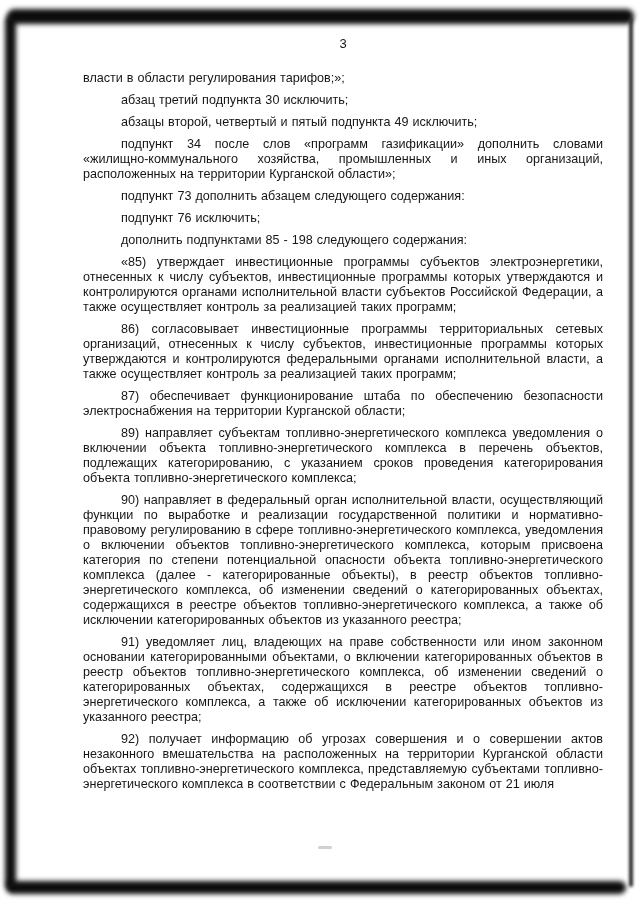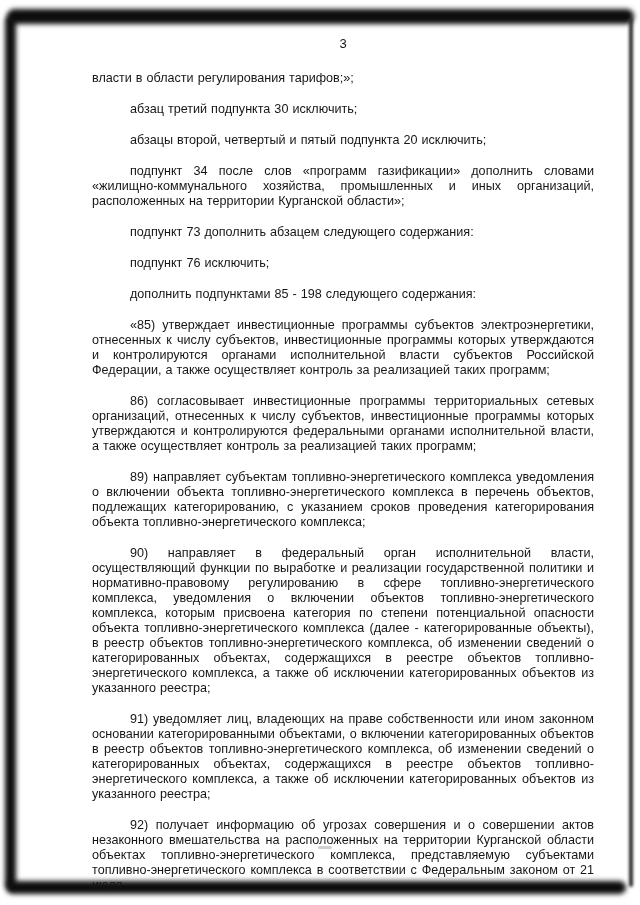--- a/index.html
+++ b/index.html
@@ -60,21 +60,21 @@
     left: 76px;
     right: 30px;
     top: 36px;
   }
   .page-number {
     text-align: center;
     font-size: 13px;
     margin-bottom: 20px;
   }
   .content p {
-    margin: 16px;
+    margin: 7px;
     font-size: 12.6px;
     line-height: 15px;
     text-align: justify;
     text-indent: 38px;
     word-spacing: 0.5px;
   }
   .content p.continuation {
     text-indent: 0;
   }
 </style>
@@ -87,26 +87,27 @@
   <div class="edge edge-left"></div>
   <div class="edge edge-bottom"></div>
   <div class="edge edge-right"></div>
   <div class="scan-speck"></div>
 
   <div class="content">
     <div class="page-number">3</div>
 
     <p class="continuation">власти в области регулирования тарифов;»;</p>
     <p>абзац третий подпункта 30 исключить;</p>
-    <p>абзацы второй, четвертый и пятый подпункта 20 исключить;</p>
+    <p>абзацы второй, четвертый и пятый подпункта 49 исключить;</p>
     <p>подпункт 34 после слов «программ газификации» дополнить словами «жилищно-коммунального хозяйства, промышленных и иных организаций, расположенных на территории Курганской области»;</p>
     <p>подпункт 73 дополнить абзацем следующего содержания:</p>
     <p>подпункт 76 исключить;</p>
     <p>дополнить подпунктами 85 - 198 следующего содержания:</p>
     <p>«85) утверждает инвестиционные программы субъектов электроэнергетики, отнесенных к числу субъектов, инвестиционные программы которых утверждаются и контролируются органами исполнительной власти субъектов Российской Федерации, а также осуществляет контроль за реализацией таких программ;</p>
     <p>86) согласовывает инвестиционные программы территориальных сетевых организаций, отнесенных к числу субъектов, инвестиционные программы которых утверждаются и контролируются федеральными органами исполнительной власти, а также осуществляет контроль за реализацией таких программ;</p>
+    <p>87) обеспечивает функционирование штаба по обеспечению безопасности электроснабжения на территории Курганской области;</p>
     <p>89) направляет субъектам топливно-энергетического комплекса уведомления о включении объекта топливно-энергетического комплекса в перечень объектов, подлежащих категорированию, с указанием сроков проведения категорирования объекта топливно-энергетического комплекса;</p>
     <p>90) направляет в федеральный орган исполнительной власти, осуществляющий функции по выработке и реализации государственной политики и нормативно-правовому регулированию в сфере топливно-энергетического комплекса, уведомления о включении объектов топливно-энергетического комплекса, которым присвоена категория по степени потенциальной опасности объекта топливно-энергетического комплекса (далее - категорированные объекты), в реестр объектов топливно-энергетического комплекса, об изменении сведений о категорированных объектах, содержащихся в реестре объектов топливно-энергетического комплекса, а также об исключении категорированных объектов из указанного реестра;</p>
     <p>91) уведомляет лиц, владеющих на праве собственности или ином законном основании категорированными объектами, о включении категорированных объектов в реестр объектов топливно-энергетического комплекса, об изменении сведений о категорированных объектах, содержащихся в реестре объектов топливно-энергетического комплекса, а также об исключении категорированных объектов из указанного реестра;</p>
     <p>92) получает информацию об угрозах совершения и о совершении актов незаконного вмешательства на расположенных на территории Курганской области объектах топливно-энергетического комплекса, представляемую субъектами топливно-энергетического комплекса в соответствии с Федеральным законом от 21 июля</p>
   </div>
 
 </div>
 
 </body></html>

